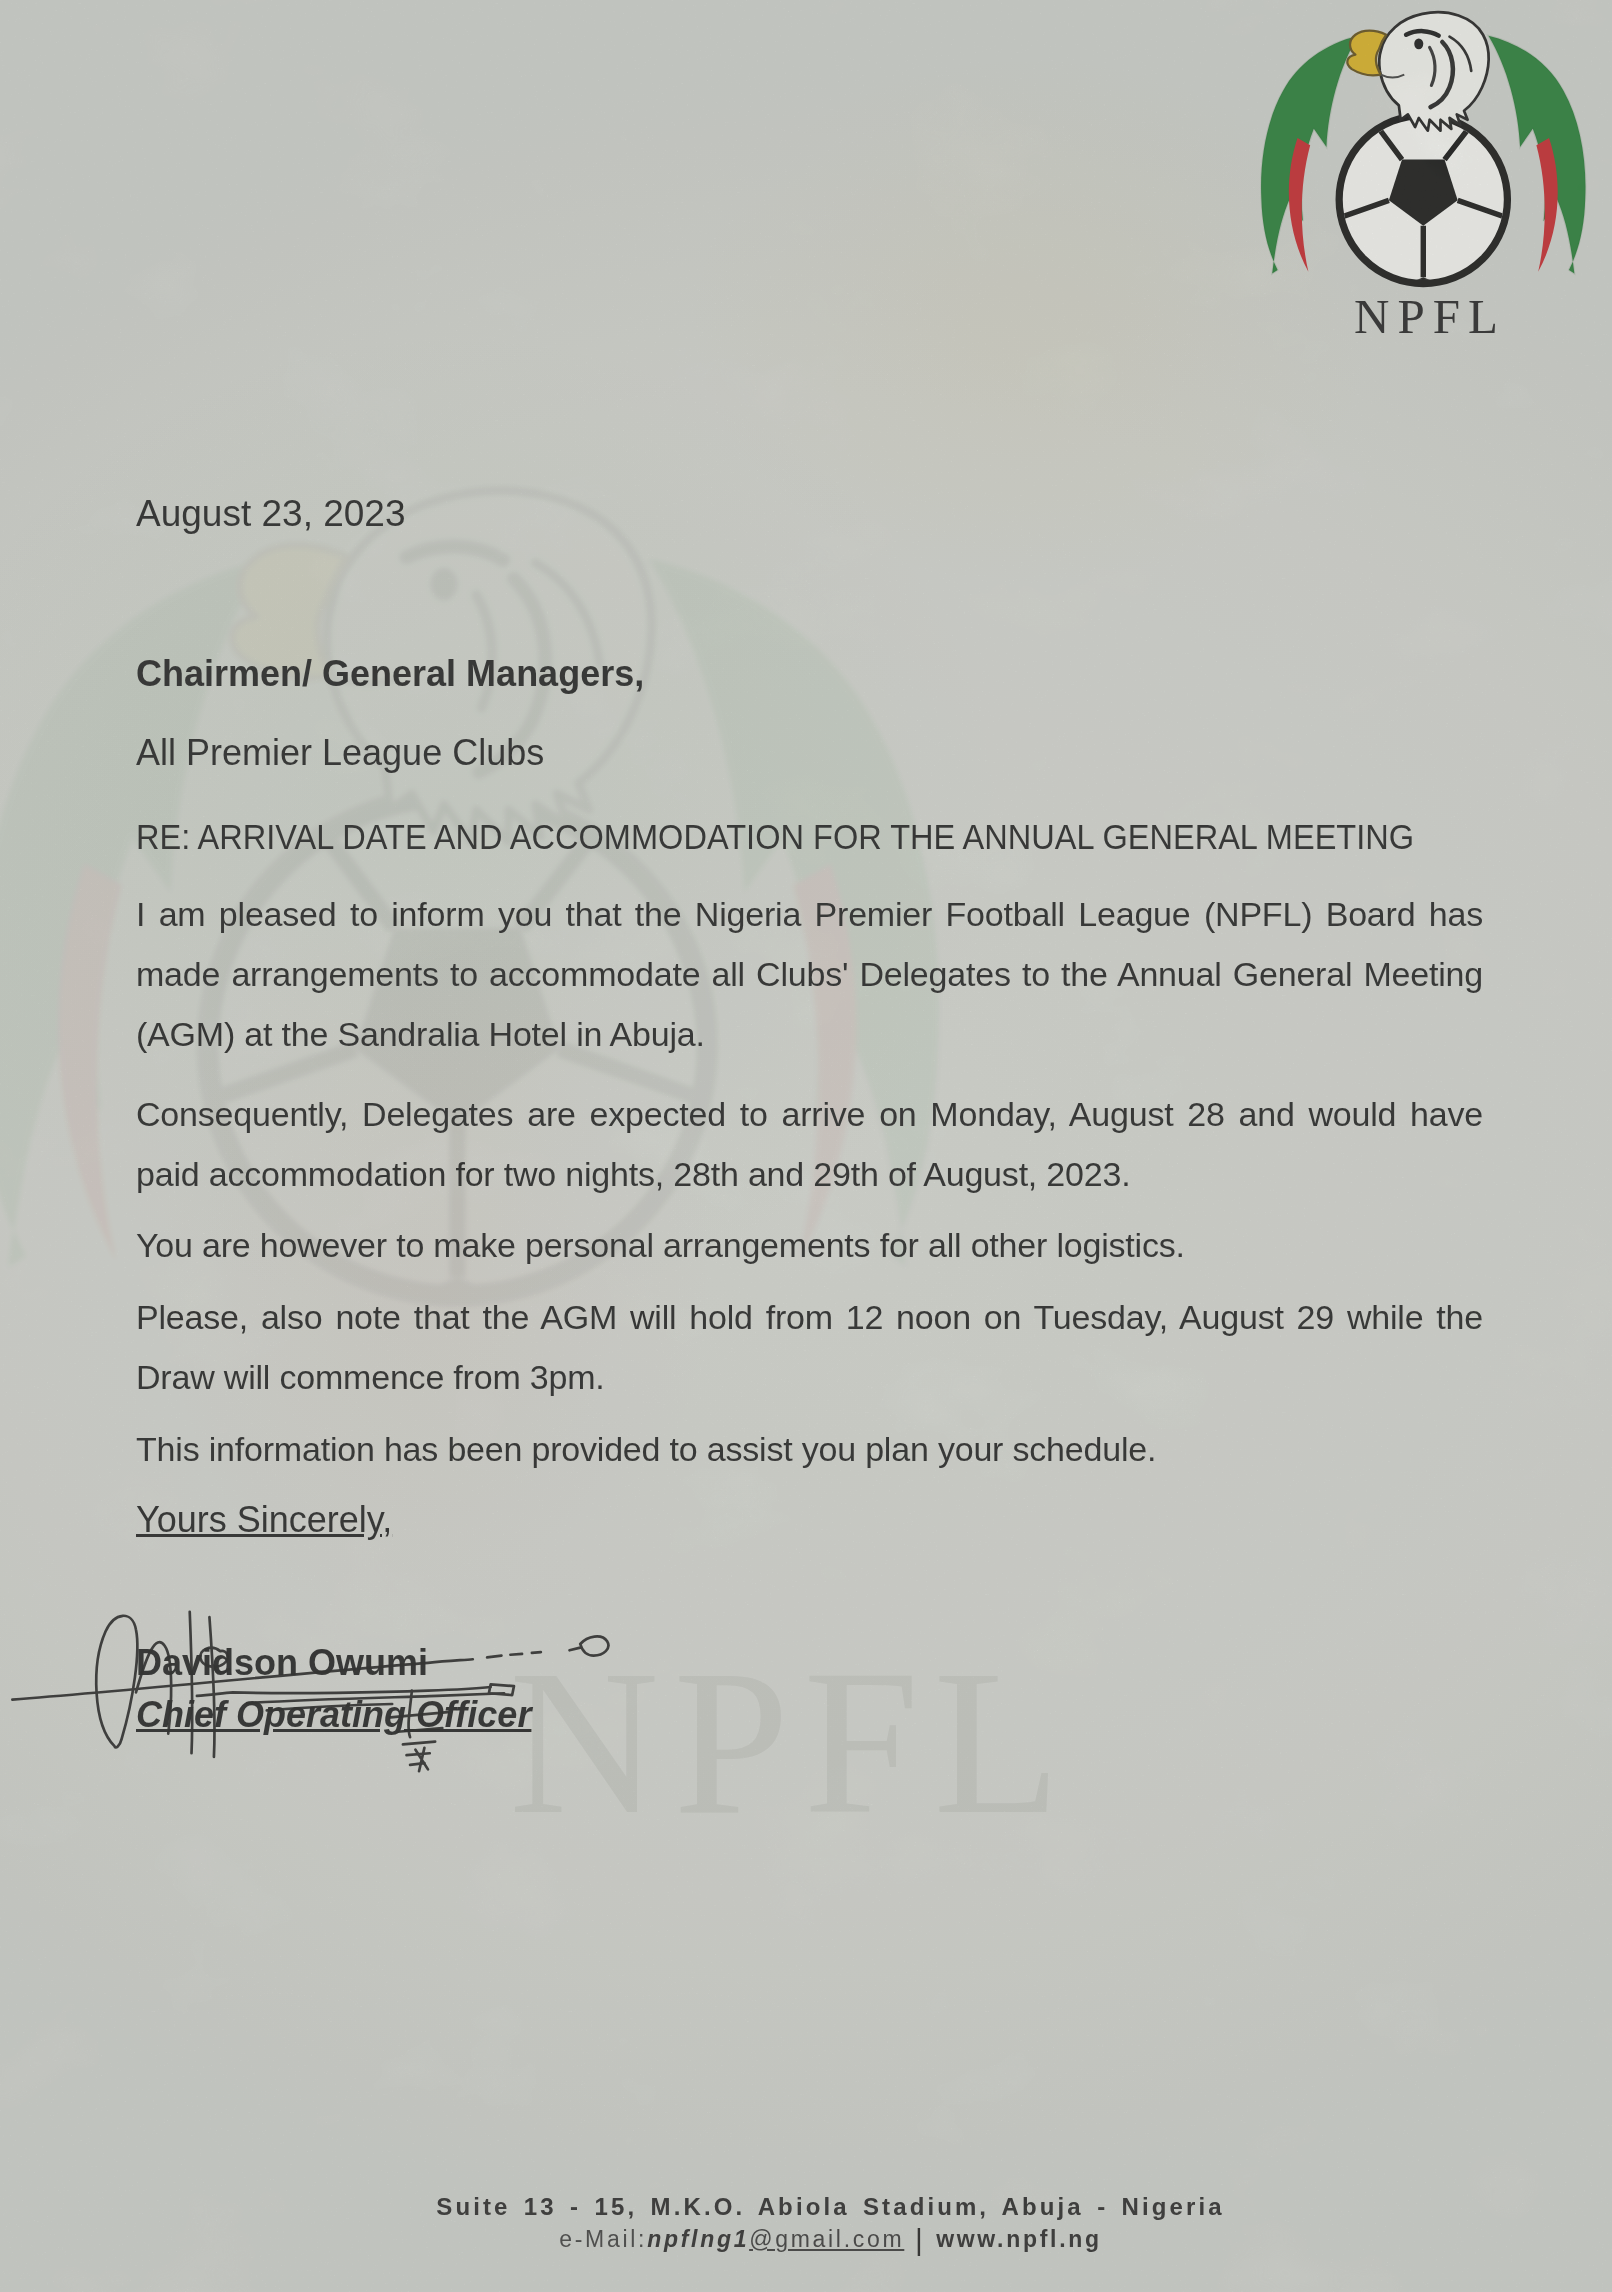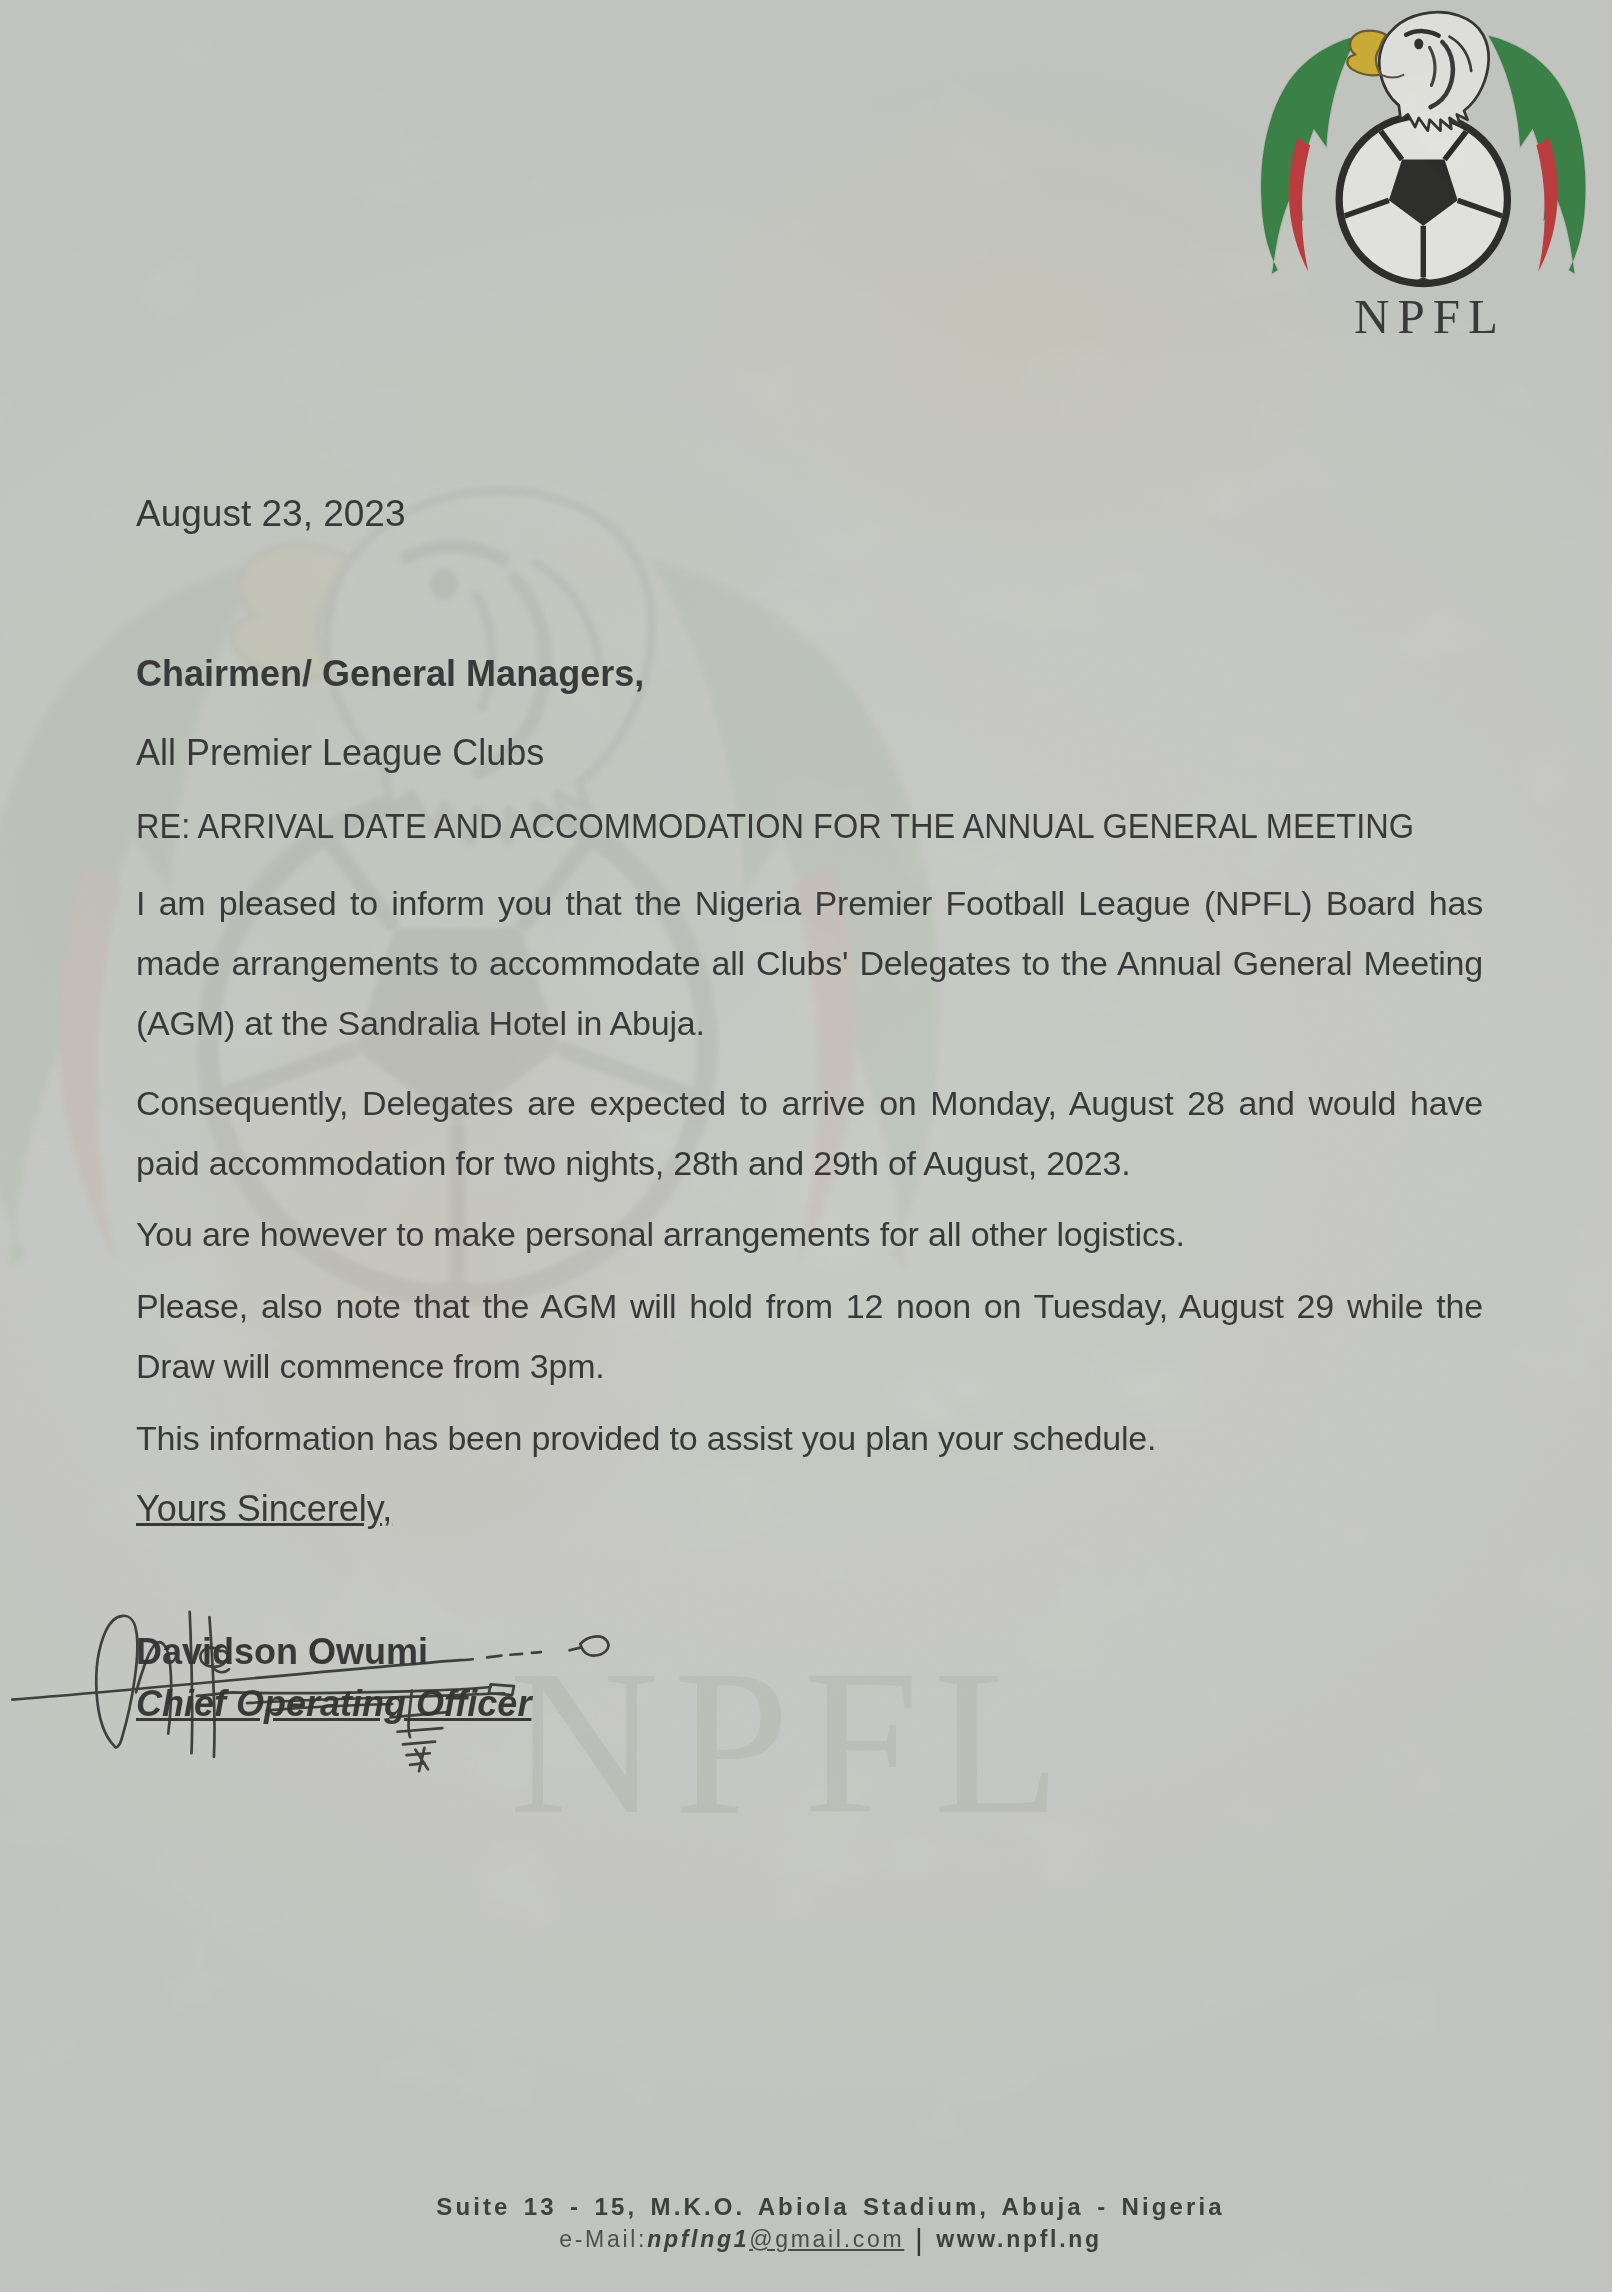--- a/index.html
+++ b/index.html
@@ -39,21 +39,21 @@
     position:absolute;left:509px;top:1646px;
     font-family:"Liberation Serif","DejaVu Serif",serif;
     font-size:208px;line-height:193px;letter-spacing:14.3px;
     color:rgba(55,60,55,0.085);
     pointer-events:none;white-space:nowrap;
   }
 
   .content{position:absolute;left:136px;top:491px;width:1347px;}
   .date{font-size:37px;line-height:45px;margin:0 0 115px 0;}
   .recipient-title{font-size:36px;line-height:45px;font-weight:700;margin:0 0 34px 0;}
-  .recipient-org{font-size:36px;line-height:45px;margin:0 0 28px 0;}
+  .recipient-org{font-size:36px;line-height:45px;margin:0 0 39px 0;}
   .salutation{font-size:36px;line-height:45px;margin:0 0 27px 0;}
   .subject{font-size:35px;line-height:45px;font-weight:400;margin:0 0 25px 0;white-space:nowrap;}
   .subject-inner{display:inline-block;transform:scaleX(0.93);transform-origin:left center;}
   p.body{
     font-size:34px;line-height:60px;margin:0 0 19.7px 0;
     text-align:justify;text-align-last:left;letter-spacing:-0.2px;
   }
   p.body.mb13{margin-bottom:11.6px;}
   p.body.mb14{margin-bottom:12.5px;}
   p.body.mb20{margin-bottom:18px;}

